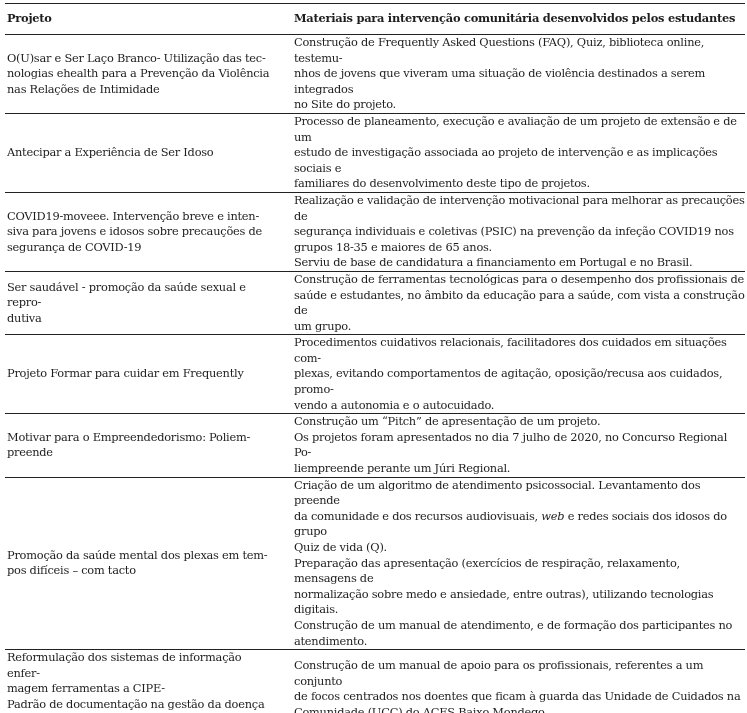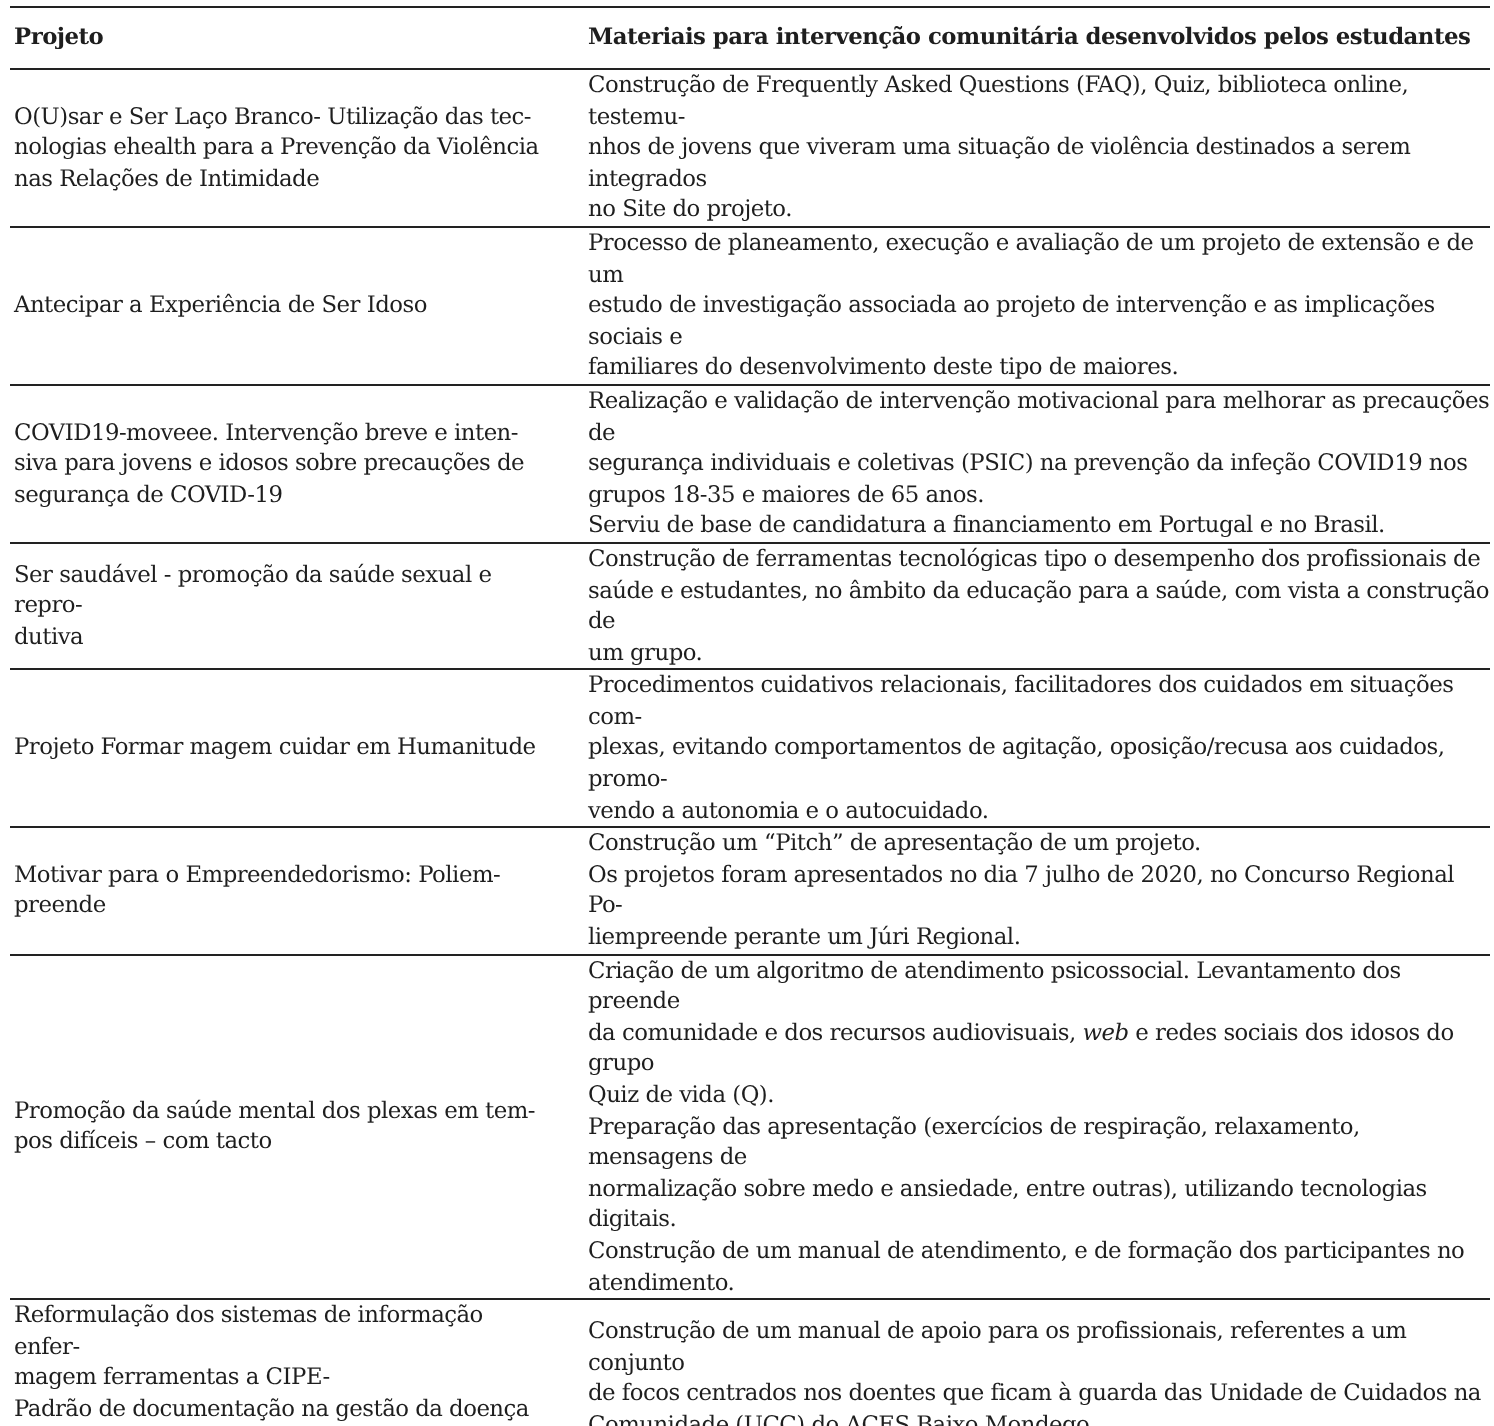--- a/index.html
+++ b/index.html
@@ -42,21 +42,21 @@
           <span class="ln">no Site do projeto.</span>
         </td>
       </tr>
       <tr style="height: 71px;">
         <td class="c1">
           <span class="ln">Antecipar a Experiência de Ser Idoso</span>
         </td>
         <td class="c2">
           <span class="ln">Processo de planeamento, execução e avaliação de um projeto de extensão e de um</span>
           <span class="ln">estudo de investigação associada ao projeto de intervenção e as implicações sociais e</span>
-          <span class="ln">familiares do desenvolvimento deste tipo de maiores.</span>
+          <span class="ln">familiares do desenvolvimento deste tipo de projetos.</span>
         </td>
       </tr>
       <tr style="height: 74px;">
         <td class="c1">
           <span class="ln">COVID19-moveee. Intervenção breve e inten-</span>
           <span class="ln">siva para jovens e idosos sobre precauções de</span>
           <span class="ln">segurança de COVID-19</span>
         </td>
         <td class="c2">
           <span class="ln">Realização e validação de intervenção motivacional para melhorar as precauções de</span>
@@ -64,28 +64,28 @@
           <span class="ln">grupos 18-35 e maiores de 65 anos.</span>
           <span class="ln">Serviu de base de candidatura a financiamento em Portugal e no Brasil.</span>
         </td>
       </tr>
       <tr style="height: 57px;">
         <td class="c1">
           <span class="ln">Ser saudável - promoção da saúde sexual e repro-</span>
           <span class="ln">dutiva</span>
         </td>
         <td class="c2">
-          <span class="ln">Construção de ferramentas tecnológicas tipo o desempenho dos profissionais de</span>
+          <span class="ln">Construção de ferramentas tecnológicas para o desempenho dos profissionais de</span>
           <span class="ln">saúde e estudantes, no âmbito da educação para a saúde, com vista a construção de</span>
           <span class="ln">um grupo.</span>
         </td>
       </tr>
       <tr style="height: 69px;">
         <td class="c1">
-          <span class="ln">Projeto Formar magem cuidar em Humanitude</span>
+          <span class="ln">Projeto Formar para cuidar em Frequently</span>
         </td>
         <td class="c2">
           <span class="ln">Procedimentos cuidativos relacionais, facilitadores dos cuidados em situações com-</span>
           <span class="ln">plexas, evitando comportamentos de agitação, oposição/recusa aos cuidados, promo-</span>
           <span class="ln">vendo a autonomia e o autocuidado.</span>
         </td>
       </tr>
       <tr style="height: 59px;">
         <td class="c1">
           <span class="ln">Motivar para o Empreendedorismo: Poliem-</span>

